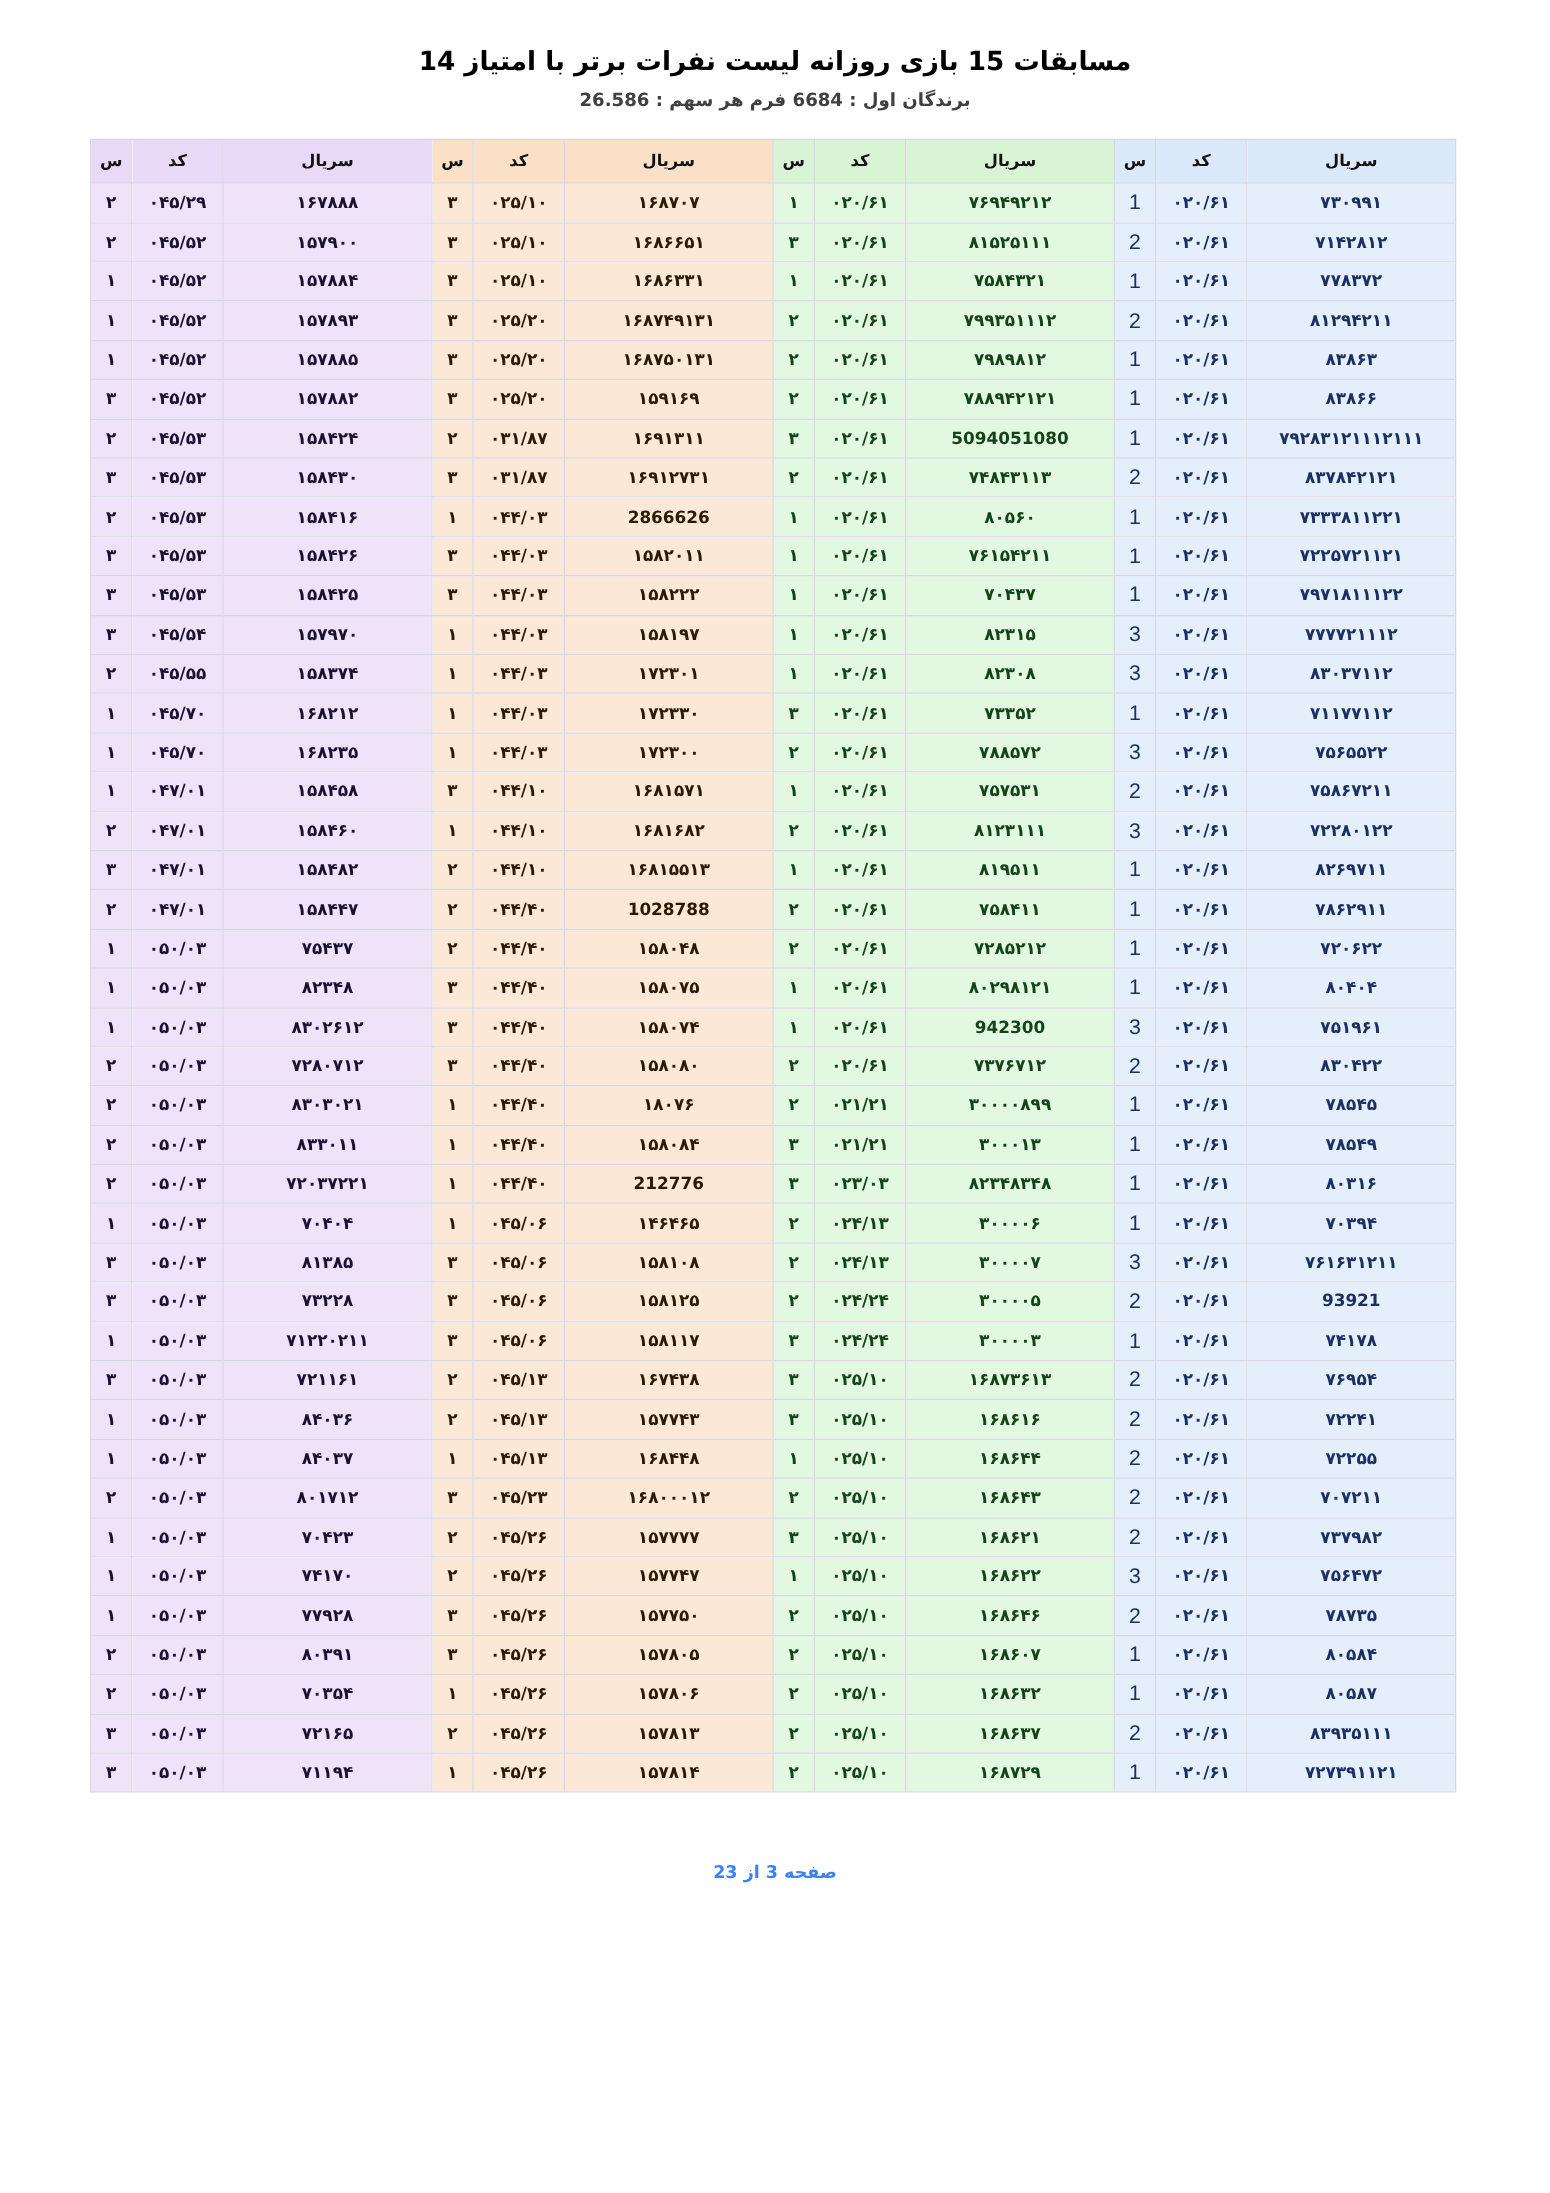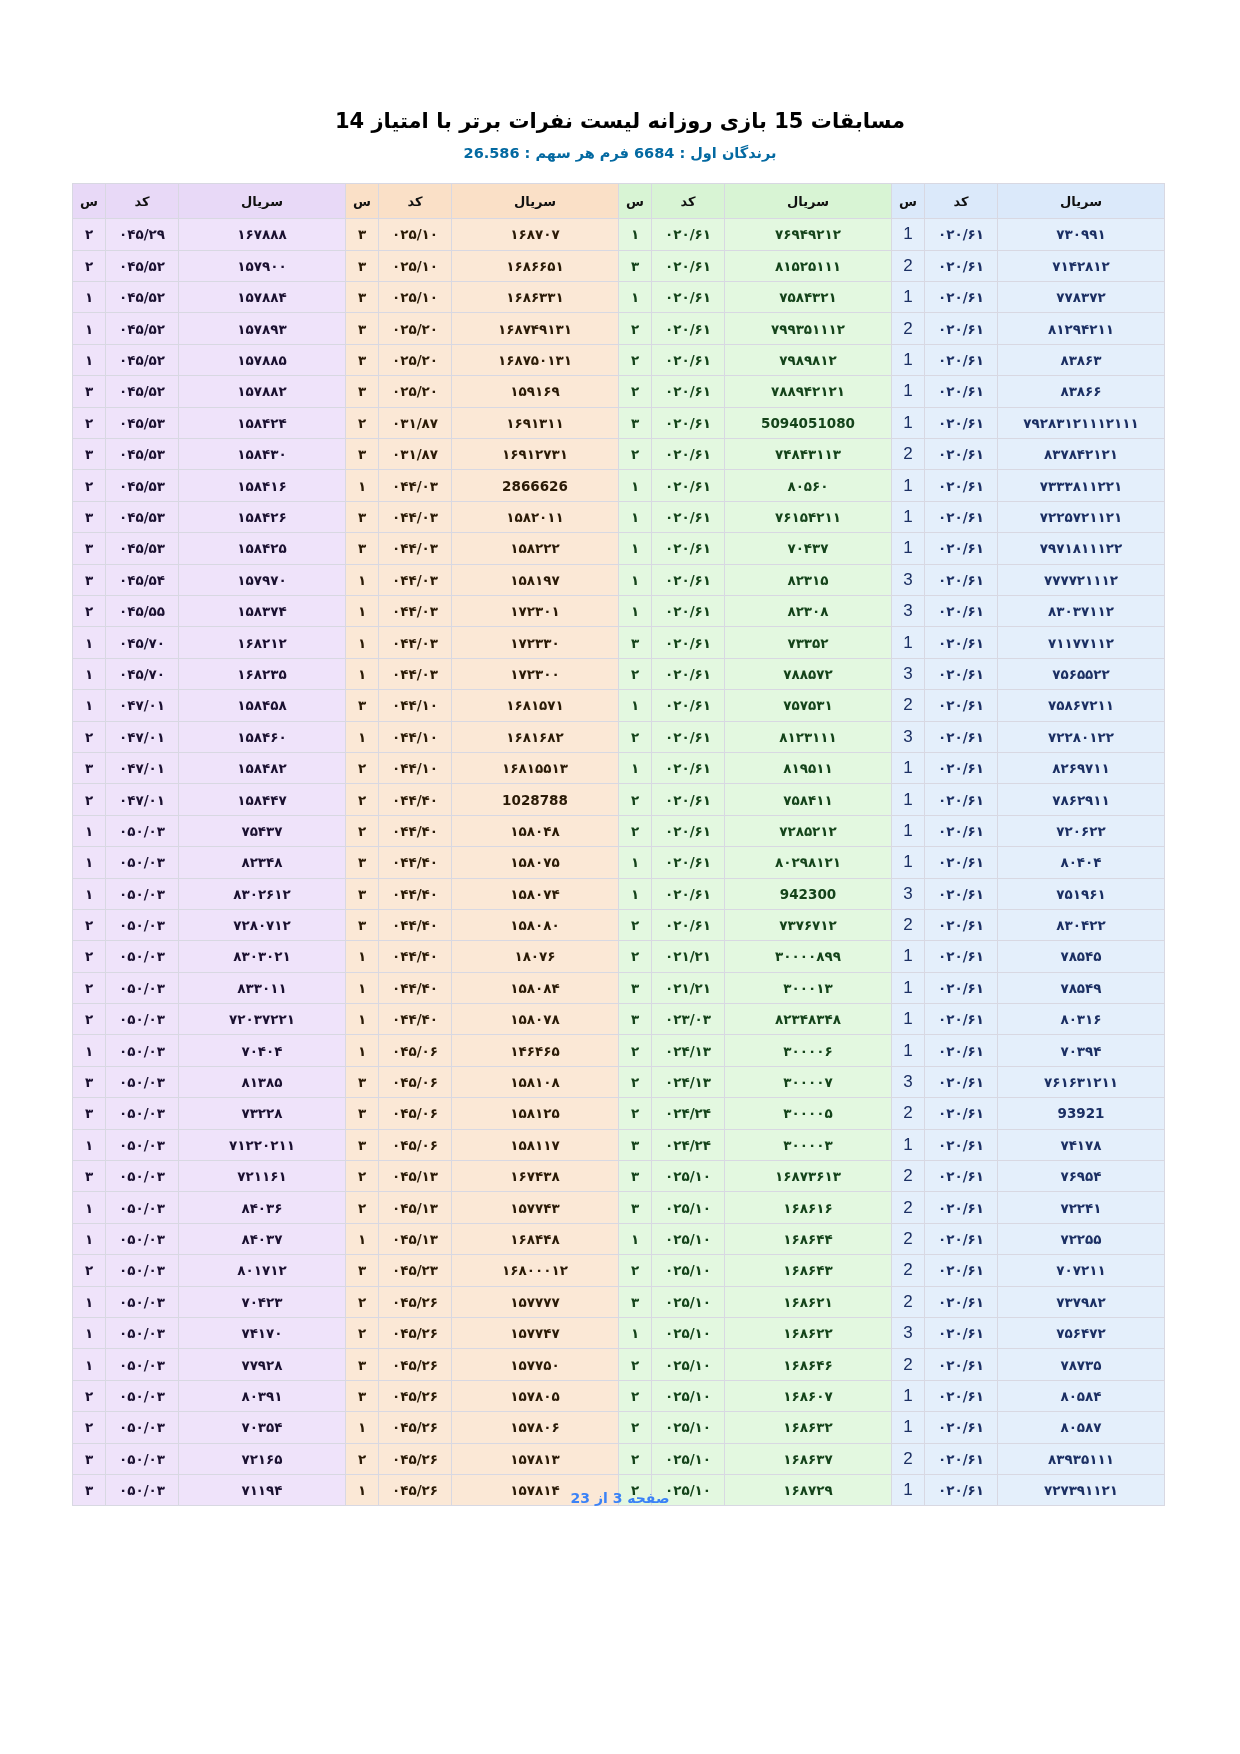--- a/index.html
+++ b/index.html
@@ -18,29 +18,29 @@
     box-sizing:border-box;
     padding:0;
     position:relative;
   }
   .title{
     text-align:center;
     font-size:21px;
     font-weight:bold;
     color:#000;
     margin:0;
-    padding-top:108px;
+    padding-top:36px;
     line-height:1.3;
     letter-spacing:0px;
   }
   .subtitle{
     text-align:center;
     font-size:14.5px;
     font-weight:bold;
-    color:#0369a1;
+    color:#404040;
     margin:0;
     padding-top:10px;
   }
   .table-wrap{
     margin:0 auto;
     padding-top:22px;
     width:1090px;
   }
   table.grid{
     border-collapse:collapse;
@@ -493,21 +493,21 @@
             <td class="blk4"><span class="dg">۰۵۰/۰۳</span></td>
             <td class="blk4"><span class="dg">۲</span></td>
           </tr>
           <tr>
             <td class="blk1"><span class="dg">۸۰۳۱۶</span></td>
             <td class="blk1"><span class="dg">۰۲۰/۶۱</span></td>
             <td class="blk1"><span class="latin">1</span></td>
             <td class="blk2"><span class="dg">۸۲۳۴۸۳۴۸</span></td>
             <td class="blk2"><span class="dg">۰۲۳/۰۳</span></td>
             <td class="blk2"><span class="dg">۳</span></td>
-            <td class="blk3"><span class="dg">۱۵۸۰۷۸</span></td>
+            <td class="blk3"><span class="dg">212776</span></td>
             <td class="blk3"><span class="dg">۰۴۴/۴۰</span></td>
             <td class="blk3"><span class="dg">۱</span></td>
             <td class="blk4"><span class="dg">۷۲۰۳۷۲۲۱</span></td>
             <td class="blk4"><span class="dg">۰۵۰/۰۳</span></td>
             <td class="blk4"><span class="dg">۲</span></td>
           </tr>
           <tr>
             <td class="blk1"><span class="dg">۷۰۳۹۴</span></td>
             <td class="blk1"><span class="dg">۰۲۰/۶۱</span></td>
             <td class="blk1"><span class="latin">1</span></td>

